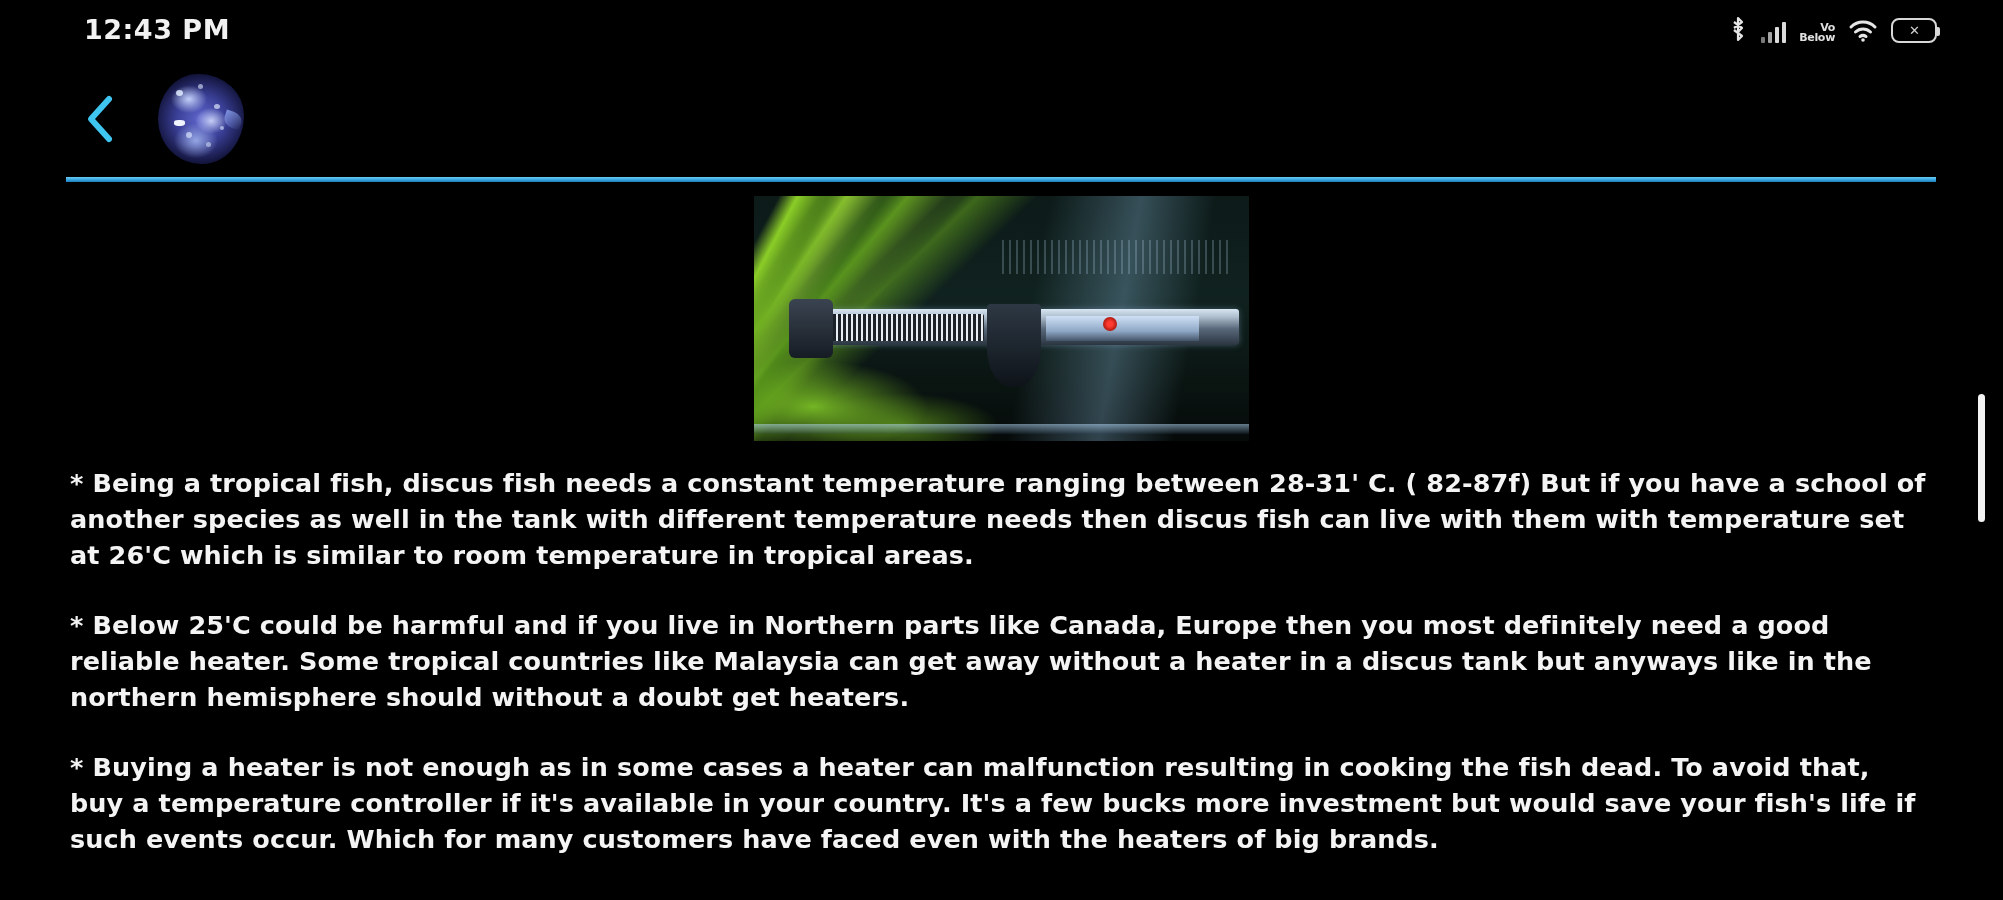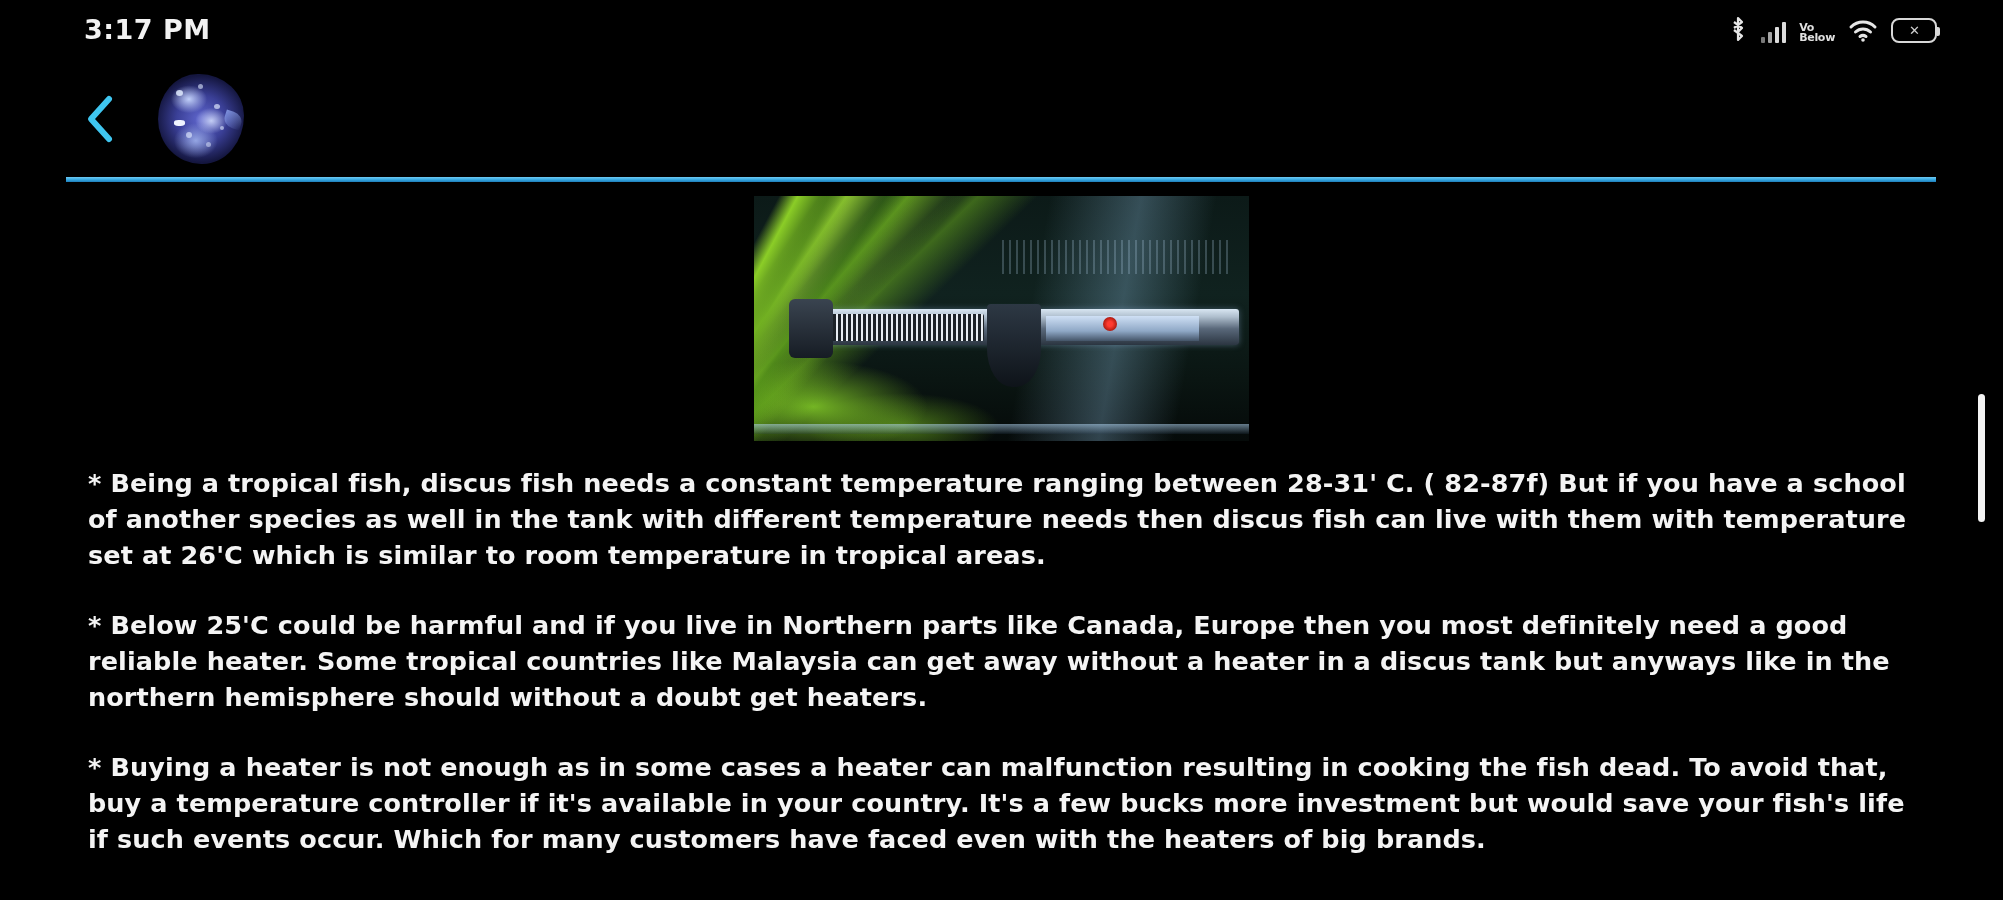--- a/index.html
+++ b/index.html
@@ -49,21 +49,21 @@
   .bars i { display: block; width: 4.5px; background: #dcdcdc; border-radius: 1px; }
   .bars i:nth-child(1) { height: 6px; opacity: .55; }
   .bars i:nth-child(2) { height: 11px; opacity: .75; }
   .bars i:nth-child(3) { height: 16px; }
   .bars i:nth-child(4) { height: 21px; }
 
   .vowifi {
     font-size: 11px;
     line-height: 10px;
     font-weight: bold;
-    text-align: left;
+    text-align: right;
     letter-spacing: -0.3px;
     color: #e0e0e0;
     font-family: "DejaVu Sans", sans-serif;
   }
 
   
   .battery {
     width: 46px; height: 25px;
     border: 2.5px solid #d8d8d8;
     border-radius: 8px;
@@ -251,21 +251,21 @@
     right: 4%; top: 18%;
     width: 46%; height: 14%;
     background: repeating-linear-gradient(90deg,
       rgba(180,210,235,.25) 0px, rgba(180,210,235,.25) 2px,
       rgba(0,0,0,0) 2px, rgba(0,0,0,0) 7px);
   }
 
   
   #article {
     margin: 24px 0 0 0;
-    padding: 0 72px 0 88px;
+    padding: 0 72px 0 70px;
     box-sizing: border-box;
   }
   #article p {
     margin: 0 0 34px 0;
     font-size: 25.5px;
     line-height: 36px;
     color: #f4f4f4;
     font-weight: 600;
     letter-spacing: 0.1px;
     font-family: "DejaVu Sans", sans-serif;
@@ -287,21 +287,21 @@
     height: 128px;
     background: #f4f4f4;
     border-radius: 4px;
     cursor: pointer;
   }
 </style>
 </head>
 <body>
 
 <div id="status-bar">
-  <div id="status-clock">3:17 PM</div>
+  <div id="status-clock">12:43 PM</div>
 
   <div id="status-icons">
 
     <span class="status-icon">
       <svg width="20" height="28" viewBox="0 0 20 28">
         <path d="M6 7 L14 13 L10 17 L10 3 L14 7 L6 13" fill="none" stroke="#e6e6e6" stroke-width="2.2" stroke-linejoin="round"></path>
         <path d="M10 17 L10 25 L14 21 L6 15" fill="none" stroke="#e6e6e6" stroke-width="2.2" stroke-linejoin="round"></path>
       </svg>
     </span>
 

